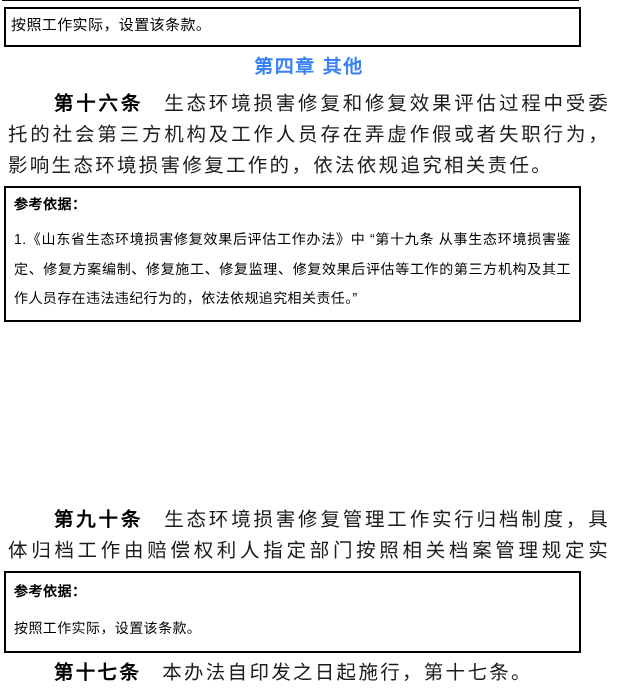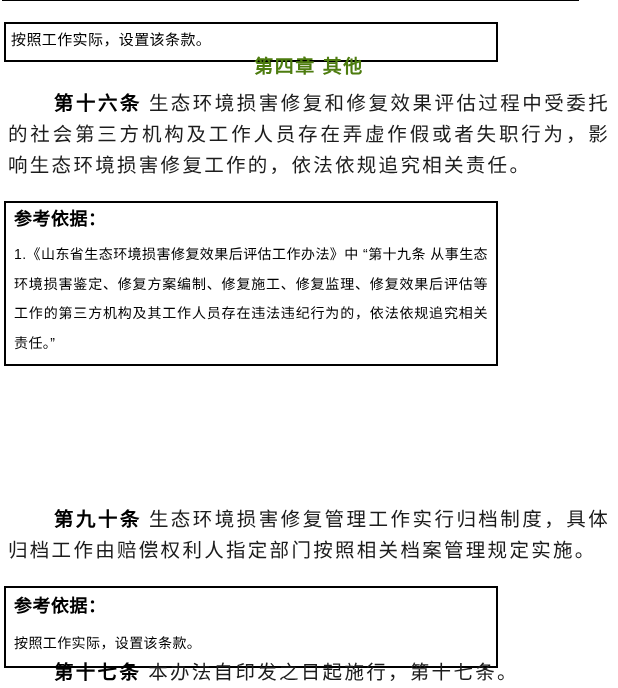--- a/index.html
+++ b/index.html
@@ -25,41 +25,40 @@
     width: 577px;
     height: 10px;
     border: 2px solid #000000;
     box-sizing: border-box;
     background: #ffffff;
   }
 
   .ref-box {
     position: absolute;
     left: 4px;
-    width: 494px;
+    width: 577px;
     border: 2px solid #000000;
     box-sizing: border-box;
     background: #ffffff;
     font-family: "Liberation Sans", sans-serif;
     color: #000000;
-    margin-top: 15px;
   }
   .ref-box--top    { top: 7px;   padding: 5px 5px 10px 5px; }
   .ref-box--mid    { top: 186px; padding: 4px 8px 6px 8px;  }
   .ref-box--low    { top: 571px; padding: 6px 8px 12px 8px; }
 
   .box-line {
     margin: 0;
     font-size: 15px;
     line-height: 21px;
     letter-spacing: 0.4px;
   }
   .box-title {
     margin: 0;
-    font-size: 18px;
+    font-size: 14px;
     font-weight: bold;
     line-height: 24px;
     letter-spacing: 0.5px;
   }
   .box-para {
     margin: 9px 0 0 0;
     font-size: 14px;
     line-height: 29.5px;
     letter-spacing: 0.4px;
     text-align: justify;
@@ -72,21 +71,21 @@
   .chapter-heading {
     position: absolute;
     top: 51px;
     left: 0;
     width: 618px;
     margin: 0;
     text-align: center;
     font-family: "Liberation Sans", sans-serif;
     font-size: 19px;
     font-weight: bold;
-    color: #4d7c0f;
+    color: #3b82f6;
     letter-spacing: 1.5px;
   }
 
   .article {
     position: absolute;
     left: 8px;
     width: 602px;
     margin: 0;
     font-size: 19.5px;
     line-height: 31px;
@@ -96,21 +95,21 @@
     color: #1c1c1c;
   }
   .article--16 { top: 88px;  }
   .article--17 { top: 504px; }
   .article--18 { top: 657px; }
 
   .article-label {
     font-family: Liberation Serif, serif;
     font-weight: bold;
     color: #000000;
-    margin-right: 7px;
+    margin-right: 21px;
   }
 </style>
 </head>
 <body>
 
 <div class="page">
 
   <div class="cutoff-box"></div>
 
   <div class="ref-box ref-box--top">

